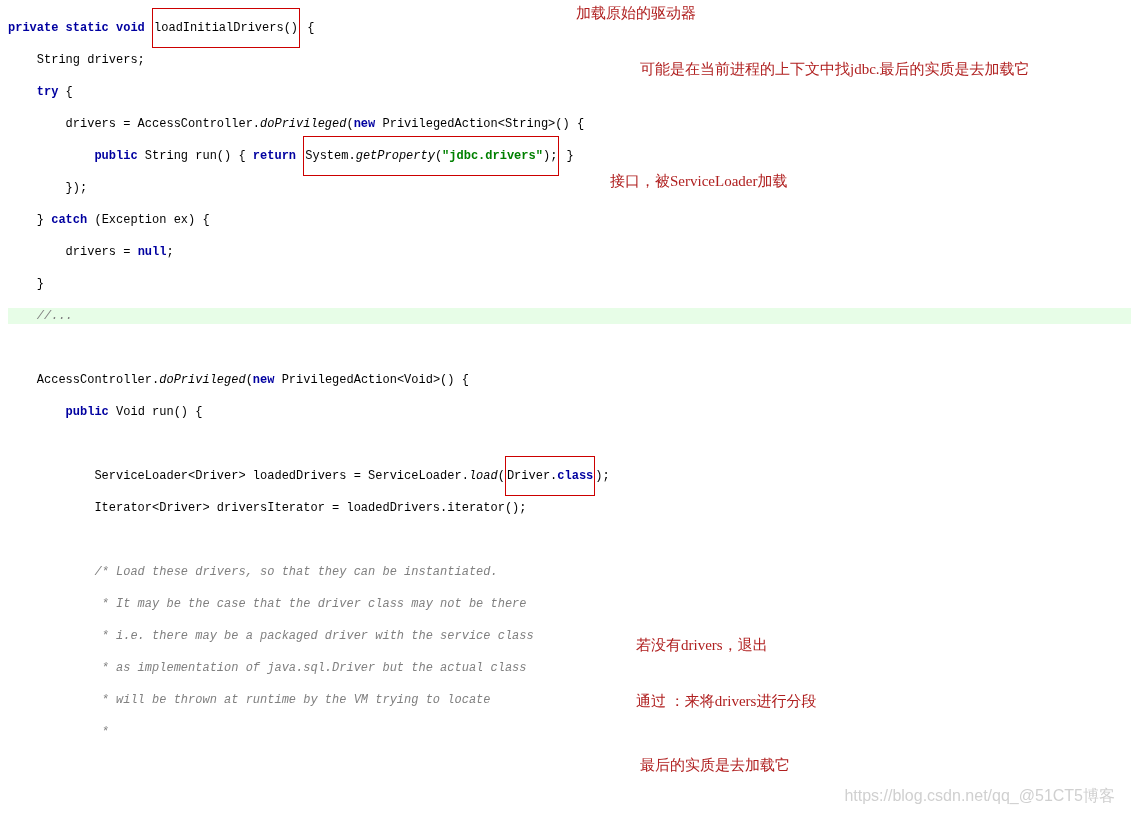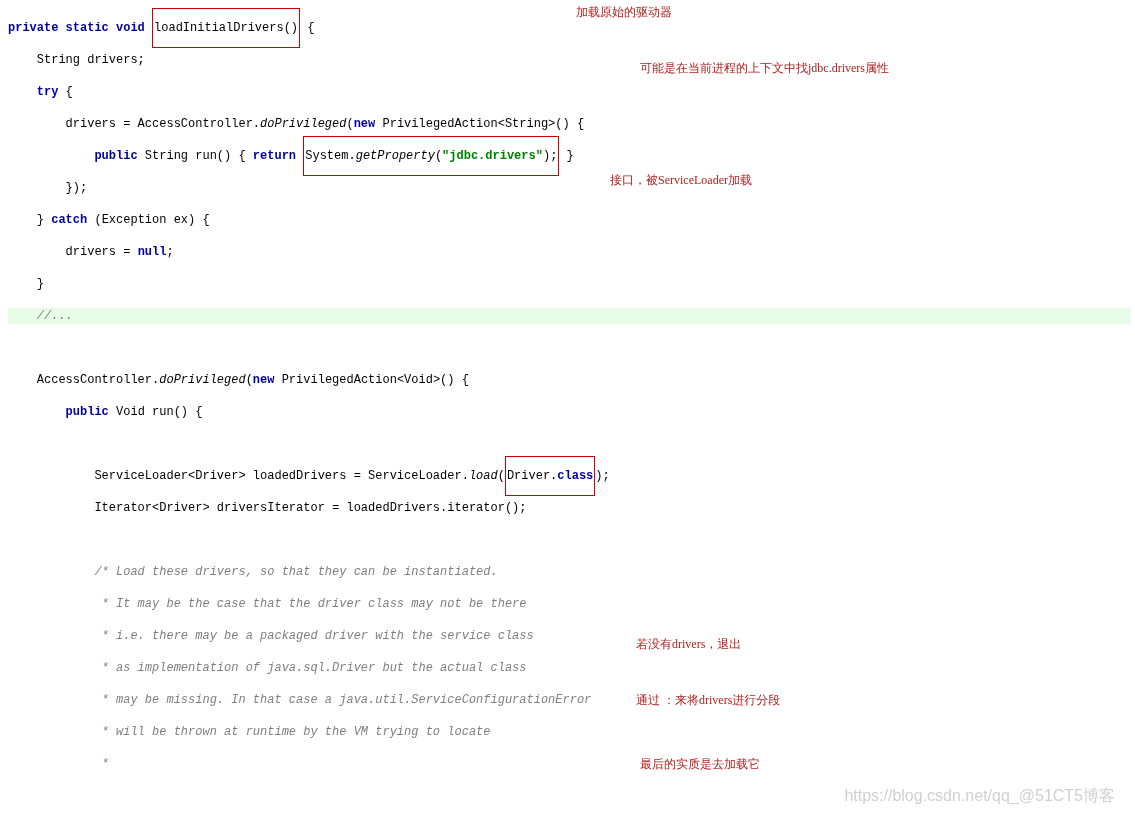--- a/index.html
+++ b/index.html
@@ -25,21 +25,21 @@
   .str { color: #008000; font-weight: bold; }
   .cmt { color: #808080; font-style: italic; }
   .red-box {
     border: 1px solid #cc0000;
     padding: 12px 1px;
   }
   .anno {
     position: absolute;
     color: #b02020;
     font-family: "SimSun", "NSimSun", serif;
-    font-size: 12px;
+    font-size: 15px;
     white-space: nowrap;
   }
   .watermark1 {
     position: absolute;
     right: 20px;
     bottom: 6px;
     color: #d0d0d0;
     font-family: sans-serif;
     font-size: 16px;
   }
@@ -62,21 +62,20 @@
 <div><span>    AccessController.</span><span class="mname">doPrivileged</span><span>(</span><span class="kw">new</span><span> PrivilegedAction&lt;Void&gt;() {</span></div>
 <div><span class="kw">        public</span><span> Void run() {</span></div>
 <div>&nbsp;</div>
 <div><span>            ServiceLoader&lt;Driver&gt; loadedDrivers = ServiceLoader.</span><span class="mname">load</span><span>(</span><span class="red-box"><span>Driver.</span><span class="kw">class</span></span><span>);</span></div>
 <div><span>            Iterator&lt;Driver&gt; driversIterator = loadedDrivers.iterator();</span></div>
 <div>&nbsp;</div>
 <div><span class="cmt">            /* Load these drivers, so that they can be instantiated.</span></div>
 <div><span class="cmt">             * It may be the case that the driver class may not be there</span></div>
 <div><span class="cmt">             * i.e. there may be a packaged driver with the service class</span></div>
 <div><span class="cmt">             * as implementation of java.sql.Driver but the actual class</span></div>
-<div><span class="cmt">             * may be missing. In that case a java.util.ServiceConfigurationError</span></div>
 <div><span class="cmt">             * will be thrown at runtime by the VM trying to locate</span></div>
 <div><span class="cmt">             *</span></div>
 
 
 
 
 
 
 
 
@@ -94,19 +93,19 @@
 
 
 
 
 
 
 
 </div>
 
 <div class="anno" style="top:4px; left:576px;">加载原始的驱动器</div>
-<div class="anno" style="top:60px; left:640px;">可能是在当前进程的上下文中找jdbc.drivers属性</div>
+<div class="anno" style="top:60px; left:640px;">可能是在当前进程的上下文中找jdbc.最后的实质是去加载它</div>
 <div class="anno" style="top:172px; left:610px;text-align:right;">接口，被ServiceLoader加载</div>
 <div class="anno" style="top:636px; left:636px;text-align:right;">若没有drivers，退出</div>
 <div class="anno" style="top:692px; left:636px;font-family:Liberation Serif, serif;">通过 ：来将drivers进行分段</div>
 <div class="anno" style="top:756px; left:640px;">最后的实质是去加载它</div>
 
 <div class="watermark1">https://blog.csdn.net/qq_@51CT5博客</div>
 
 </body></html>

